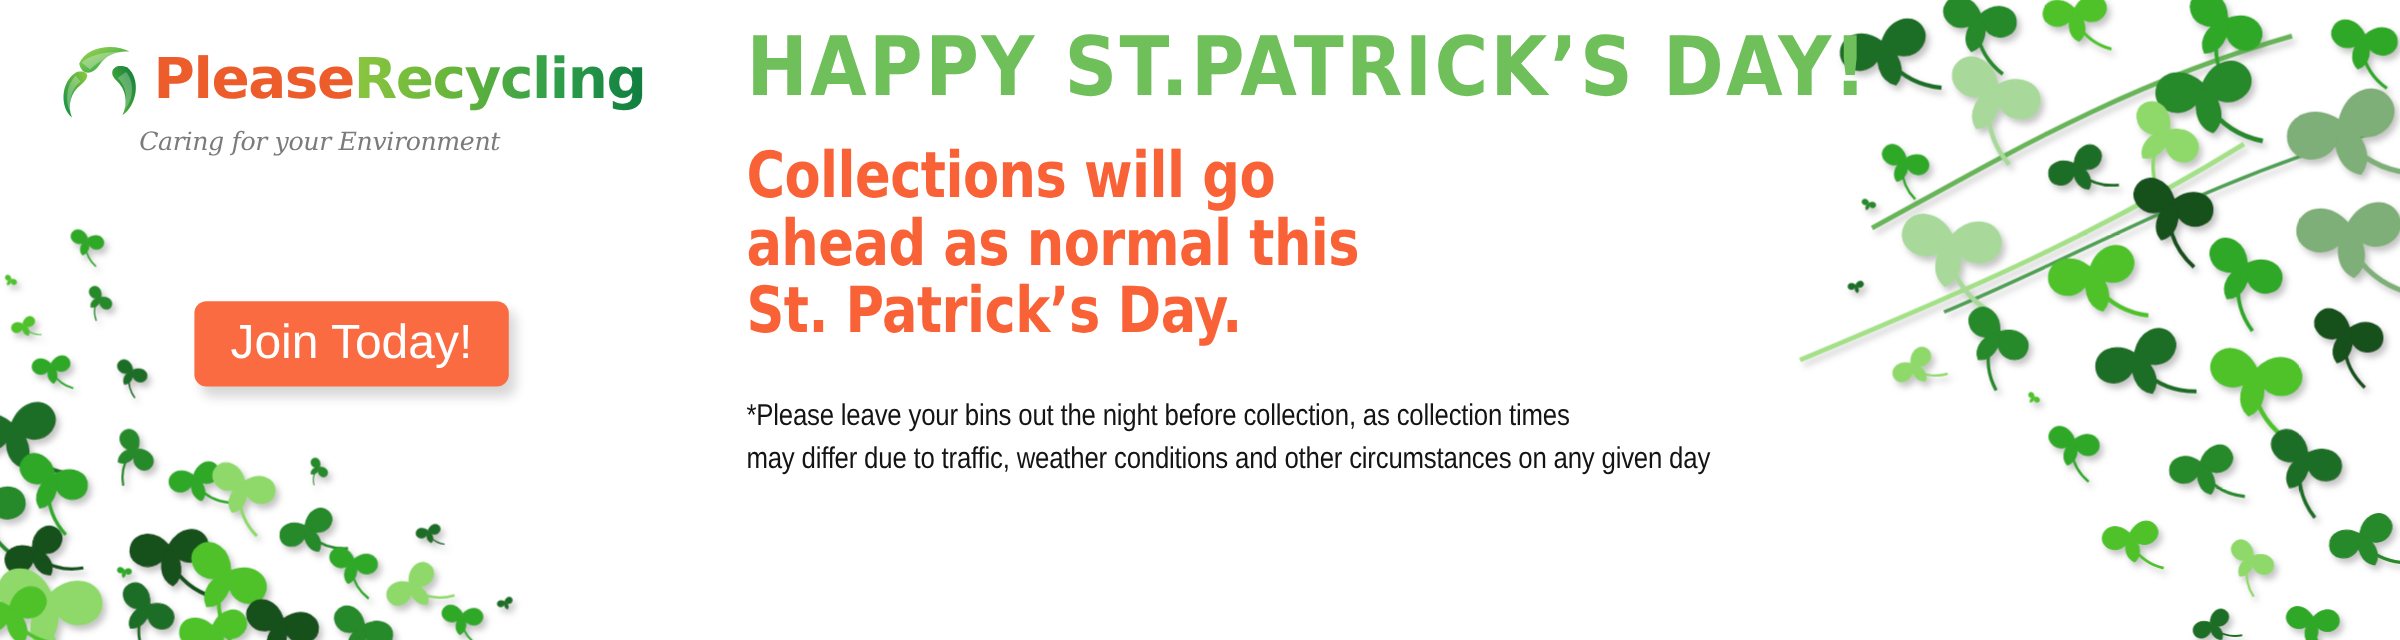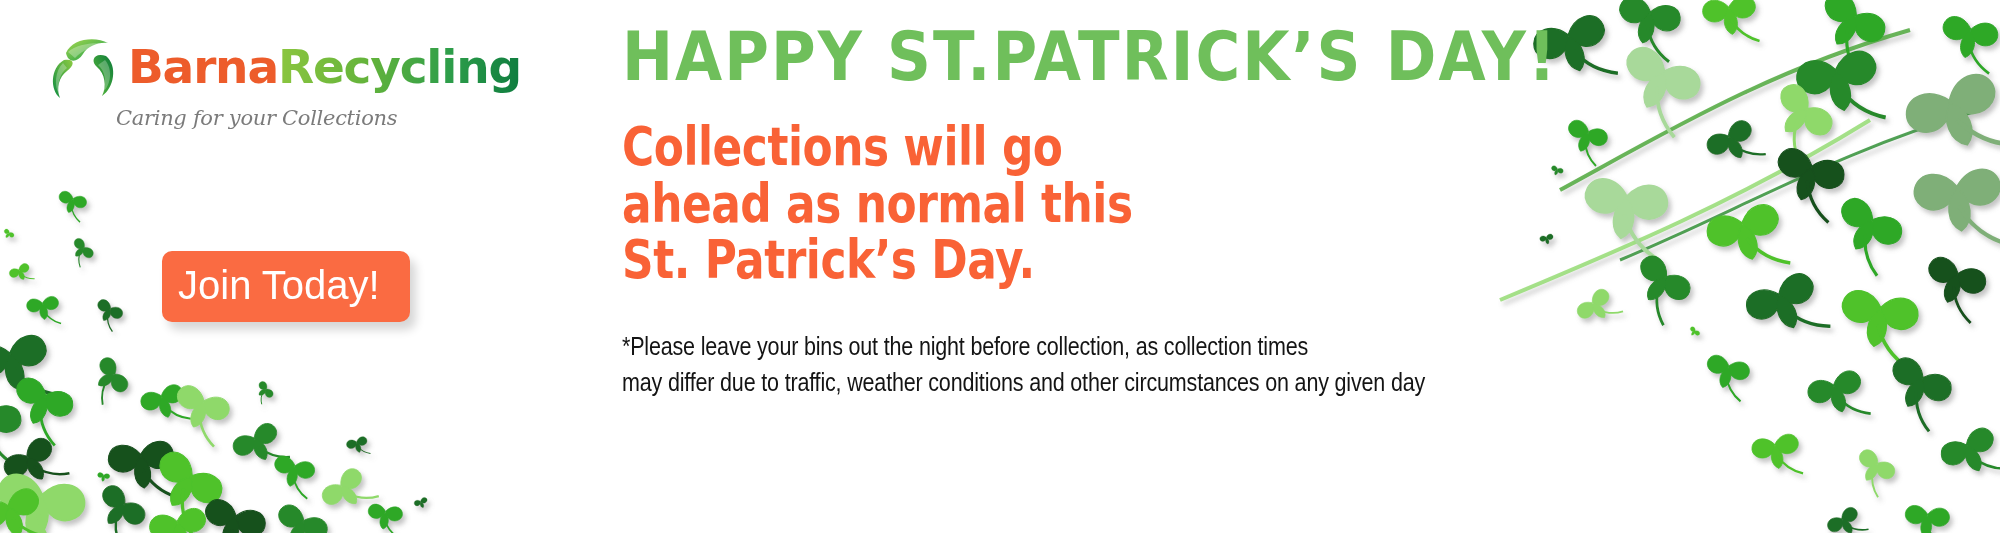--- a/index.html
+++ b/index.html
@@ -72,21 +72,21 @@
     color: #7b7b7b;
     letter-spacing: -0.3px;
     white-space: nowrap;
   }
 
   
   #join-button {
     position: absolute;
     left: 162px;
     top: 251px;
-    padding: 14px 30px 17px 16px;
+    padding: 14px 30px 17px 30px;
     background: #FA6B42;
     color: #ffffff;
     font-family: "Liberation Sans", sans-serif;
     font-size: 40px;
     font-weight: 400;
     line-height: 1;
     border: none;
     border-radius: 10px;
     box-shadow: 6px 8px 10px rgba(0,0,0,0.16);
     cursor: pointer;
@@ -408,24 +408,24 @@
           <path d="M24,22 C33,14 50,12 62,14 C50,16 38,20 31,28 Z" fill="#ffffff" opacity="0.30"></path>
 
           <path d="M20,30 C6,38 6,60 16,68 C12,58 15,47 23,41 C31,35 31,28 20,30 Z" fill="url(#lfB)"></path>
           <path d="M19,33 C11,41 10,56 15,64 C13,54 16,43 23,38 Z" fill="#ffffff" opacity="0.28"></path>
 
           <path d="M62,26 C74,36 70,58 58,66 C63,56 61,44 53,37 C46,31 50,22 62,26 Z" fill="url(#lfC)"></path>
           <path d="M61,30 C69,39 67,55 59,62 C63,52 61,41 54,35 Z" fill="#ffffff" opacity="0.26"></path>
         </svg>
       </span>
       <span id="logo-wordmark">
-        <span class="word-barna">Barna</span><span class="word-recycling">Recycling</span>
+        <span class="word-barna">Please</span><span class="word-recycling">Recycling</span>
       </span>
     </div>
-    <div id="logo-tagline">Caring for your Collections</div>
+    <div id="logo-tagline">Caring for your Environment</div>
   </div>
 
   <button id="join-button">Join Today!</button>
 
   <div id="text-column">
 
     <div id="headline">HAPPY ST.PATRICK’S DAY!</div>
 
     <div id="subhead">
       <span class="line">Collections will go</span>

